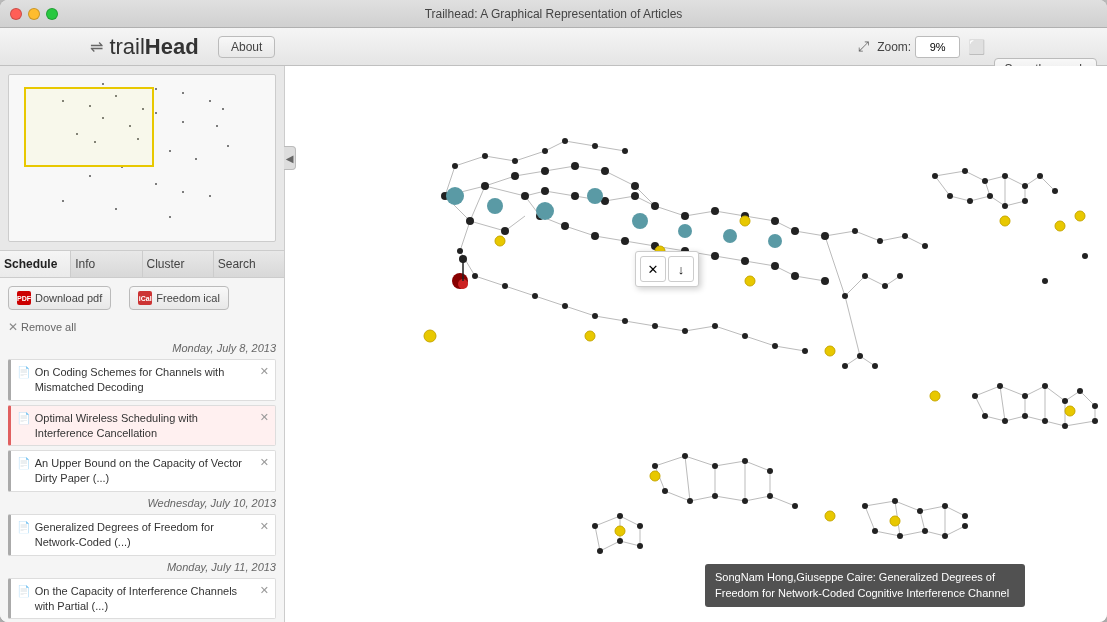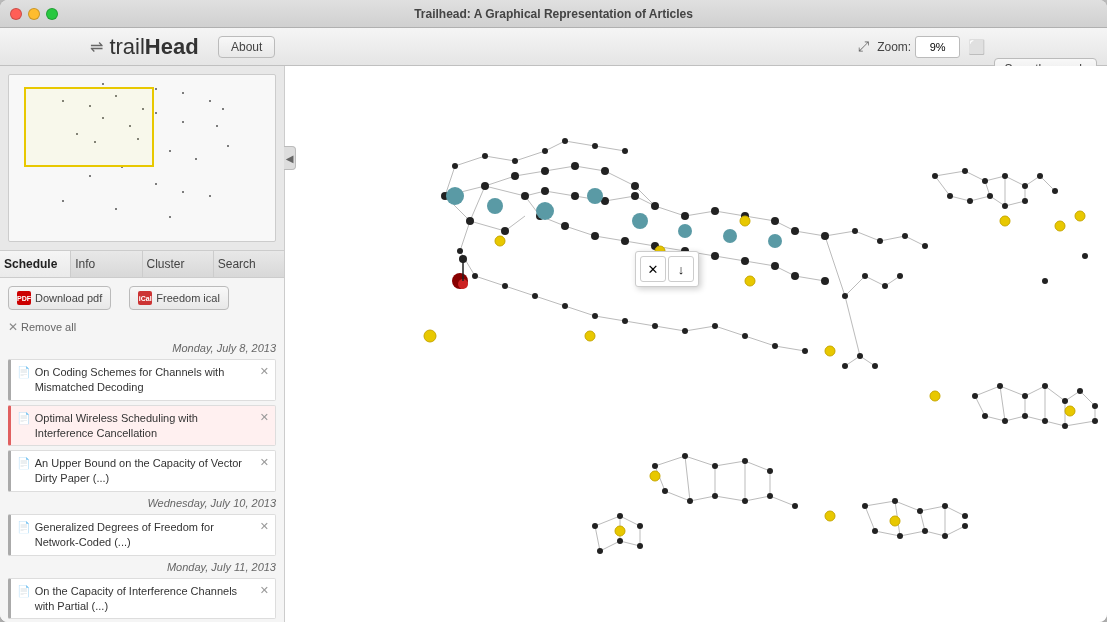--- a/index.html
+++ b/index.html
@@ -7,21 +7,21 @@
 
     
     .window { width: 1107px; height: 622px; background: #ebebeb; border-radius: 8px; overflow: hidden; display: flex; flex-direction: column; box-shadow: 0 4px 20px rgba(0,0,0,0.4); }
 
     .title-bar { height: 28px; background: linear-gradient(to bottom, #e0e0e0, #d0d0d0); display: flex; align-items: center; padding: 0 10px; border-bottom: 1px solid #b0b0b0; position: relative; }
     .window-controls { display: flex; gap: 6px; }
     .win-btn { width: 12px; height: 12px; border-radius: 50%; border: 1px solid rgba(0,0,0,0.2); }
     .win-btn.close { background: #ff5f57; }
     .win-btn.minimize { background: #febc2e; }
     .win-btn.maximize { background: #28c840; }
-    .title-text { position: absolute; left: 50%; transform: translateX(-50%); font-size: 12px; color: #444; font-weight: 700; }
+    .title-text { position: absolute; left: 50%; transform: translateX(-50%); font-size: 12px; color: #444; font-weight: 400; }
 
     
     .toolbar { height: 38px; background: linear-gradient(to bottom, #f5f5f5, #e5e5e5); border-bottom: 1px solid #c0c0c0; display: flex; align-items: center; padding: 0 10px; gap: 8px; }
     .logo-area { width: 200px; display: flex; align-items: center; gap: 6px; font-size: 22px; font-weight: 300; color: #333; padding-left: 80px; }
     .logo-icon { font-size: 16px; color: #666; }
     .logo-trail { font-weight: 300; }
     .logo-head { font-weight: 700; }
     .about-btn { font-size: 12px; color: #444; background: linear-gradient(to bottom, #f8f8f8, #e8e8e8); border: 1px solid #bbb; border-radius: 4px; padding: 3px 12px; cursor: pointer; }
     .spacer { flex: 1; }
     .zoom-area { display: flex; align-items: center; gap: 4px; font-size: 12px; color: #444; }
@@ -532,15 +532,18 @@
 
       <div class="context-popup">
         <div class="ctx-btn">
           <span>✕</span>
         </div>
         <div class="ctx-btn">
           <span>↓</span>
         </div>
       </div>
 
+      <div class="graph-tooltip">
+        <span>SongNam Hong,Giuseppe Caire: Generalized Degrees of Freedom for Network-Coded Cognitive Interference Channel</span>
+      </div>
     </div>
   </div>
 </div>
 
 </body></html>

